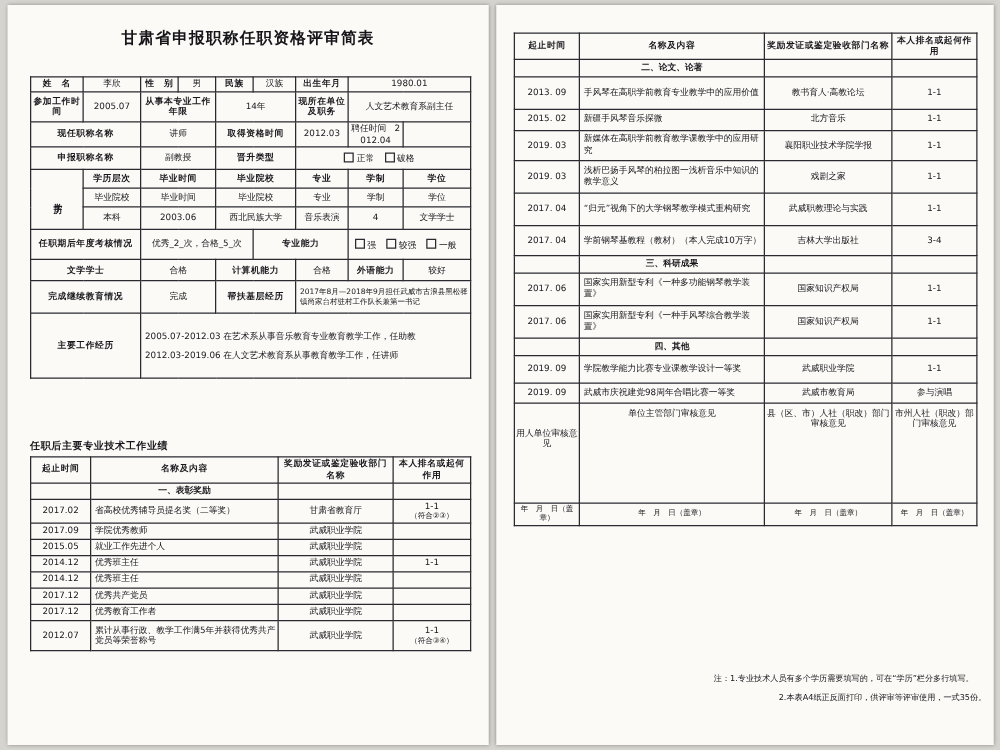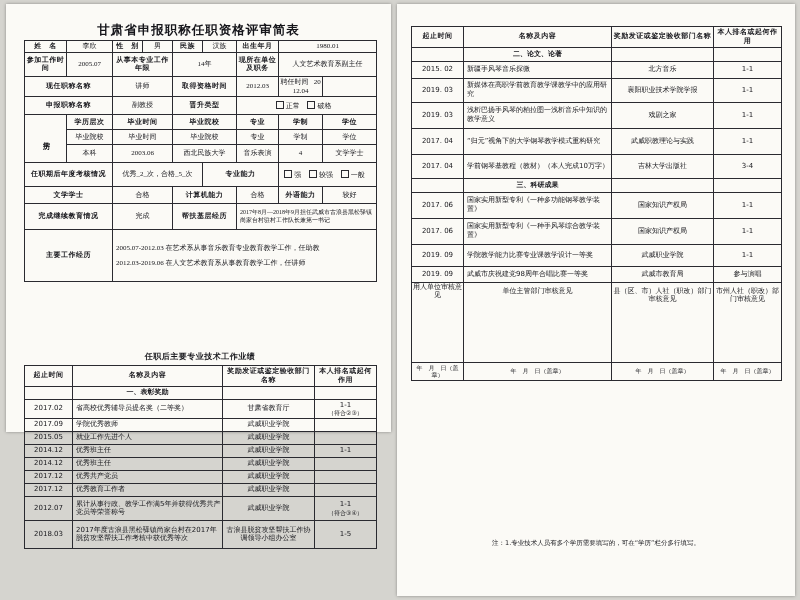--- a/index.html
+++ b/index.html
@@ -11,21 +11,21 @@
   }
   .page{
     position:absolute;inset:0;
     background:#d5d4cf;
   }
   .sheet{
     position:absolute;
     background:#fbfaf6;
     box-shadow:0 0 3px rgba(0,0,0,.35);
   }
-  .left-sheet{left:6px;top:4px;width:385px;height:428px;}
+  .left-sheet{left:6px;top:4px;width:385px;height:592px;}
   .right-sheet{left:397px;top:4px;width:398px;height:592px;}
 
   .title{
     text-align:center;
     font-size:12.5px;
     font-weight:bold;
     letter-spacing:1px;
     margin-top:18px;
     color:#15151a;
   }
@@ -43,36 +43,36 @@
     vertical-align:middle;
     padding:1px 1px;
     line-height:1.25;
     word-break:break-all;
   }
   .lbl{font-weight:bold;letter-spacing:.5px;}
   .sec{font-weight:bold;}
   .t-left{text-align:left;padding-left:3px;}
   .sm{font-size:6px;}
   .tbl-left{
-    position:absolute;left:18px;top:36px;width:352px;font-family:Liberation Serif, serif;
+    position:absolute;left:18px;top:57px;width:352px;
   }
   .tbl-left2{
     position:absolute;left:18px;top:361px;width:352px;
   }
   .subtitle{
     position:absolute;left:18px;top:347px;width:352px;
-    text-align:center;font-size:8px;font-weight:bold;color:#17171c;
+    font-size:8px;font-weight:bold;color:#17171c;
     letter-spacing:.5px;
   }
   .tbl-right{
     position:absolute;left:14px;top:22px;width:370px;
   }
   .note{
     position:absolute;left:16px;width:366px;
-    font-size:6.5px;line-height:1.7;color:#17171c;text-align:center;
+    font-size:6.5px;line-height:1.7;color:#17171c;text-align:right;
   }
   .chk{
     display:inline-block;width:6px;height:6px;border:1px solid #2a2a30;
     vertical-align:-1px;margin-right:2px;background:#fbfaf6;
   }
   .chk-row{display:inline-block;margin-right:6px;font-size:7px;}
   .vtxt{
     writing-mode:vertical-rl;
     text-orientation:upright;
     letter-spacing:2px;
@@ -284,26 +284,20 @@
       </tr>
       <tr style="height:24px">
         <td>2012.07</td>
         <td class="t-left">累计从事行政、教学工作满5年并获得优秀共产党员等荣誉称号</td>
         <td>武威职业学院</td>
         <td>
           <div>1-1</div>
           <div class="sm">（符合③④）</div>
         </td>
       </tr>
-      <tr style="height:28px">
-        <td>2018.03</td>
-        <td class="t-left">2017年度古浪县黑松驿镇尚家台村在2017年脱贫攻坚帮扶工作考核中获优秀等次</td>
-        <td>古浪县脱贫攻坚帮扶工作协调领导小组办公室</td>
-        <td>1-5</td>
-      </tr>
     </tbody>
       </table>
   </div>
 
   <div class="sheet right-sheet">
 
     <table class="grid tbl-right">
       <colgroup>
         <col style="width:52px">
           <col style="width:148px">
@@ -317,20 +311,26 @@
         <td class="lbl">奖励发证或鉴定验收部门名称</td>
         <td class="lbl">本人排名或起何作用</td>
       </tr>
 
       <tr style="height:14px">
         <td></td>
         <td class="sec">二、论文、论著</td>
         <td></td>
         <td></td>
       </tr>
+      <tr style="height:26px">
+        <td>2013. 09</td>
+        <td class="t-left">手风琴在高职学前教育专业教学中的应用价值</td>
+        <td>教书育人·高教论坛</td>
+        <td>1-1</td>
+      </tr>
       <tr style="height:17px">
         <td>2015. 02</td>
         <td class="t-left">新疆手风琴音乐探微</td>
         <td>北方音乐</td>
         <td>1-1</td>
       </tr>
       <tr style="height:24px">
         <td>2019. 03</td>
         <td class="t-left">新媒体在高职学前教育教学课教学中的应用研究</td>
         <td>襄阳职业技术学院学报</td>
@@ -367,44 +367,51 @@
         <td>国家知识产权局</td>
         <td>1-1</td>
       </tr>
       <tr style="height:26px">
         <td>2017. 06</td>
         <td class="t-left">国家实用新型专利《一种手风琴综合教学装置》</td>
         <td>国家知识产权局</td>
         <td>1-1</td>
       </tr>
 
+      <tr style="height:14px">
+        <td></td>
+        <td class="sec">四、其他</td>
+        <td></td>
+        <td></td>
+      </tr>
       <tr style="height:22px">
         <td>2019. 09</td>
         <td class="t-left">学院教学能力比赛专业课教学设计一等奖</td>
         <td>武威职业学院</td>
         <td>1-1</td>
       </tr>
       <tr style="height:16px">
         <td>2019. 09</td>
         <td class="t-left">武威市庆祝建党98周年合唱比赛一等奖</td>
         <td>武威市教育局</td>
         <td>参与演唱</td>
       </tr>
 
       <tr style="height:80px">
-        <td style="vertical-align:top;padding-top:0">用人单位审核意见</td>
+        <td style="vertical-align:top;padding-top:20px">用人单位审核意见</td>
         <td style="vertical-align:top;padding-top:4px">单位主管部门审核意见</td>
         <td style="vertical-align:top;padding-top:4px">县（区、市）人社（职改）部门审核意见</td>
         <td style="vertical-align:top;padding-top:4px">市州人社（职改）部门审核意见</td>
       </tr>
       <tr style="height:18px">
         <td class="sm">年　月　日（盖章）</td>
         <td class="sm">年　月　日（盖章）</td>
         <td class="sm">年　月　日（盖章）</td>
         <td class="sm">年　月　日（盖章）</td>
       </tr>
     </tbody>
       </table>
 
     <div class="note" style="top:534px">注：1.专业技术人员有多个学历需要填写的，可在“学历”栏分多行填写。</div>
+    <div class="note" style="top:549px;padding-left:10px">2.本表A4纸正反面打印，供评审等评审使用，一式35份。</div>
   </div>
 
 </div>
 
 </body></html>

